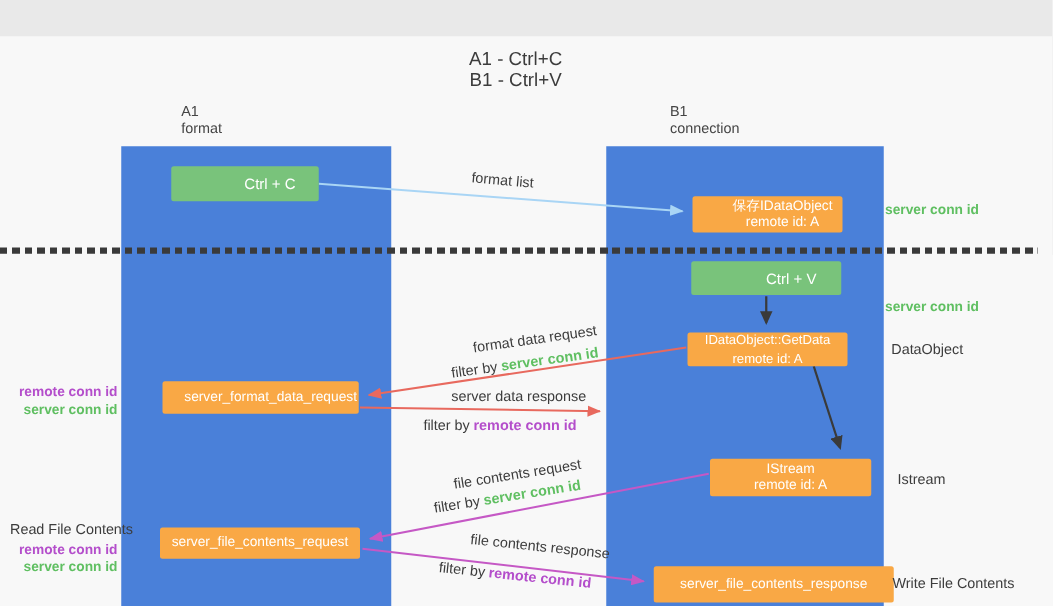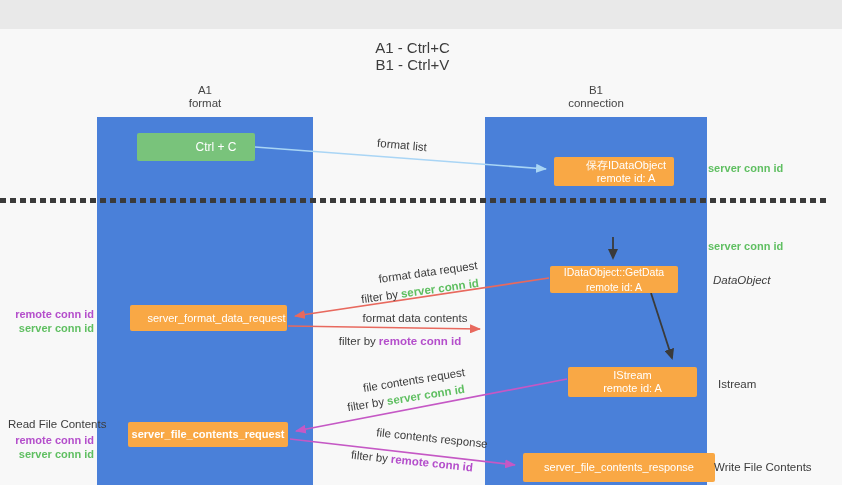--- a/index.html
+++ b/index.html
@@ -5,21 +5,21 @@
   :root{
     --lifeline-blue:#4a80d9; --node-green:#79c37b; --node-orange:#f9a845;
     --arrow-blue:#a9d5f5; --arrow-red:#e8695e; --arrow-magenta:#c558c5; --arrow-black:#3a3a3a;
     --label-green:#5fbf61; --label-purple:#b44ecb; --text-dark:#3c3c3c; --background:#f8f8f8;
   }
   *{margin:0;padding:0;box-sizing:border-box;}
   body{font-family:"Liberation Sans",sans-serif;background:#e9e9e9;}
   .stage{position:relative;width:842px;height:485px;background:var(--background);overflow:hidden;margin-top:29px;}
   .title{position:absolute;left:330px;top:11px;width:165px;text-align:center;
          font-size:15px;line-height:16.5px;color:var(--text-dark);}
-  .col-header{position:absolute;width:120px;text-align:center;font-size:11.5px;line-height:13px;color:#444;}
+  .col-header{position:absolute;width:120px;text-align:left;font-size:11.5px;line-height:13px;color:#444;}
   .lifeline{position:absolute;top:88px;height:374px;background:var(--lifeline-blue);}
   .dashline{position:absolute;left:0;top:169px;width:830px;height:5px;
             background:repeating-linear-gradient(90deg,#3a3a3a 0 6px,transparent 6px 10px);}
   .node{position:absolute;display:flex;flex-direction:column;align-items:center;justify-content:center;
         color:#fff;border-radius:2px;text-align:center;white-space:nowrap;}
   .node.green{background:var(--node-green);font-size:12px;padding-left:40px;}
   .node.orange{background:var(--node-orange);font-size:11px;line-height:13px;}
   .node .l2{font-size:11px;}
   .edge-label{position:absolute;white-space:nowrap;font-size:11.5px;color:var(--text-dark);
               transform:translate(-50%,-50%) rotate(var(--r,0deg));}
@@ -80,63 +80,66 @@
     <line x1="290" y1="410" x2="515" y2="436" stroke="#c558c5" stroke-width="1.6" marker-end="url(#mMag)"></line>
   </svg>
 
   <div class="node green" style="left:137px;top:104px;width:118px;height:28px;">
     <span>Ctrl + C</span>
   </div>
   <div class="node orange" style="left:554px;top:128px;width:120px;height:29px;padding-left:24px;">
     <span>保存IDataObject</span>
     <span class="l2">remote id: A</span>
   </div>
+  <div class="node green" style="left:553px;top:180px;width:120px;height:27px;">
+    <span>Ctrl + V</span>
+  </div>
   <div class="node orange" style="left:550px;top:237px;width:128px;height:27px;font-size:10.5px;line-height:12.5px;justify-content:space-between;">
     <span>IDataObject::GetData</span>
     <span>remote id: A</span>
   </div>
   <div class="node orange" style="left:130px;top:276px;width:157px;height:26px;padding-left:16px;">
     <span>server_format_data_request</span>
   </div>
   <div class="node orange" style="left:568px;top:338px;width:129px;height:30px;">
     <span>IStream</span>
     <span>remote id: A</span>
   </div>
-  <div class="node orange" style="left:128px;top:393px;width:160px;height:25px;font-weight:bold;">
+  <div class="node orange" style="left:128px;top:393px;width:160px;height:25px;">
     <span>server_file_contents_request</span>
   </div>
   <div class="node orange" style="left:523px;top:424px;width:192px;height:29px;">
     <span>server_file_contents_response</span>
   </div>
 
   <div class="edge-label" style="left:402px;top:116px;--r:5deg;">format list</div>
 
   <div class="edge-label" style="left:428px;top:243px;--r:-8deg;">format data request</div>
   <div class="edge-label" style="left:420px;top:262px;--r:-8deg;">
     <span>filter by</span><span class="k-green">server conn id</span>
   </div>
 
-  <div class="edge-label" style="left:415px;top:289px;">format data contents</div>
+  <div class="edge-label" style="left:415px;top:289px;">server data response</div>
   <div class="edge-label" style="left:400px;top:312px;">
     <span>filter by</span><span class="k-purple">remote conn id</span>
   </div>
 
   <div class="edge-label" style="left:414px;top:351px;--r:-9deg;">file contents request</div>
   <div class="edge-label" style="left:406px;top:369px;--r:-9deg;">
     <span>filter by</span><span class="k-green">server conn id</span>
   </div>
 
   <div class="edge-label" style="left:432px;top:409px;--r:6deg;">file contents response</div>
   <div class="edge-label" style="left:412px;top:432px;--r:6deg;">
     <span>filter by</span><span class="k-purple">remote conn id</span>
   </div>
 
   <div class="side-label green" style="left:708px;top:133px;">server conn id</div>
   <div class="side-label green" style="left:708px;top:211px;">server conn id</div>
-  <div class="side-label" style="left:713px;top:245px;font-style:italic;">DataObject</div>
+  <div class="side-label" style="left:713px;top:245px;">DataObject</div>
   <div class="side-label" style="left:718px;top:349px;">Istream</div>
   <div class="side-label" style="left:714px;top:432px;">Write File Contents</div>
 
   <div class="left-group" style="left:8px;top:279px;">
     <div class="remote">remote conn id</div>
     <div class="server">server conn id</div>
   </div>
   <div class="side-label" style="left:8px;top:389px;">Read File Contents</div>
   <div class="left-group" style="left:8px;top:405px;">
     <div class="remote">remote conn id</div>

